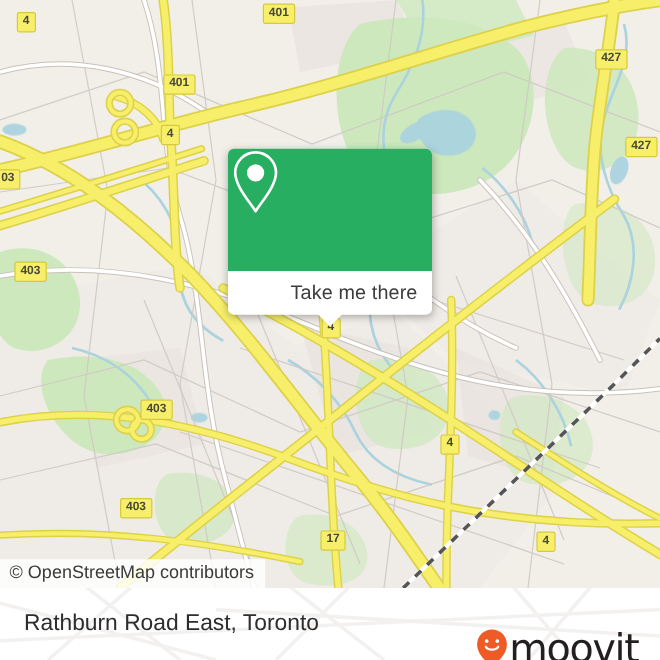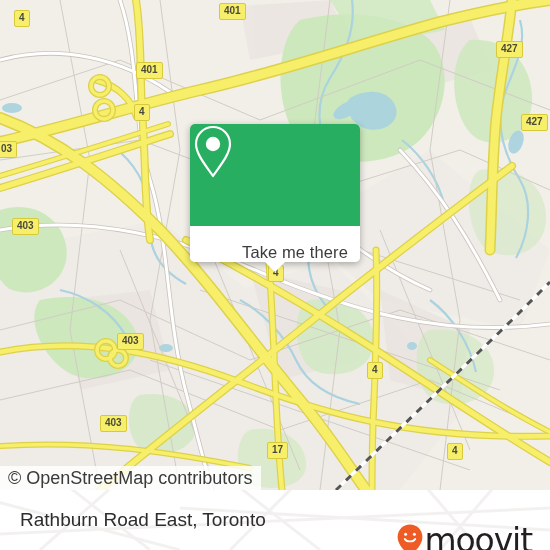--- a/index.html
+++ b/index.html
@@ -77,21 +77,21 @@
   #card-pin {
     width: 46px;
     height: 56px;
     display: block;
   }
   #card-foot {
     height: 36px;
     background: #ffffff;
     border-radius: 0 0 5px 5px;
     display: flex;
-    align-items: flex-end;
+    align-items: center;
     justify-content: center;
     position: relative;
     padding-left: 40px;
   }
   #card-foot-label {
     font-size: 16.5px;
     color: #3c3c3c;
     letter-spacing: 0.1px;
     font-family: "Liberation Sans", sans-serif;
   }
@@ -107,21 +107,21 @@
     border-top: 11px solid #ffffff;
   }
 
   
   #attrib {
     position: absolute;
     left: 0;
     bottom: 0;
     background: rgba(255,255,255,0.82);
     color: #3a3a3a;
-    font-size: 18px;
+    font-size: 15px;
     line-height: 16px;
     padding: 4px 9px 4px 8px;
     z-index: 30;
     font-family: "Liberation Sans", sans-serif;
   }
 
   
   #footer {
     position: absolute;
     left: 0;

